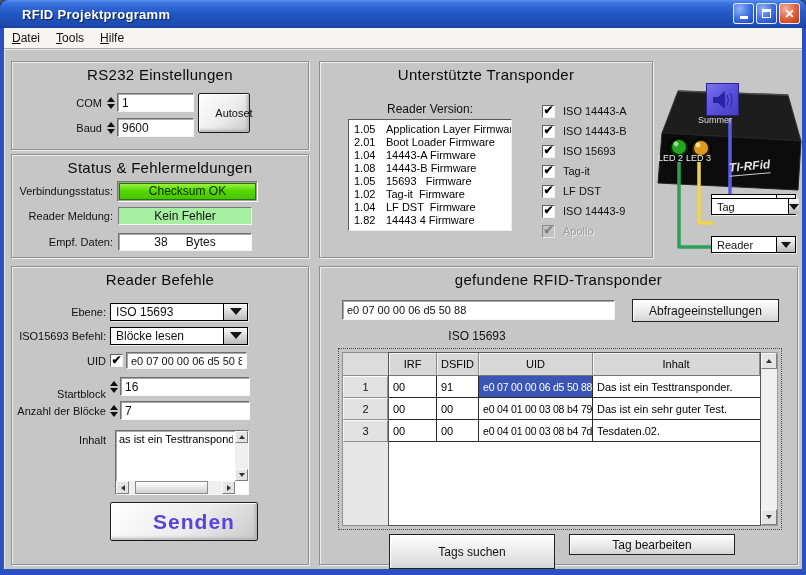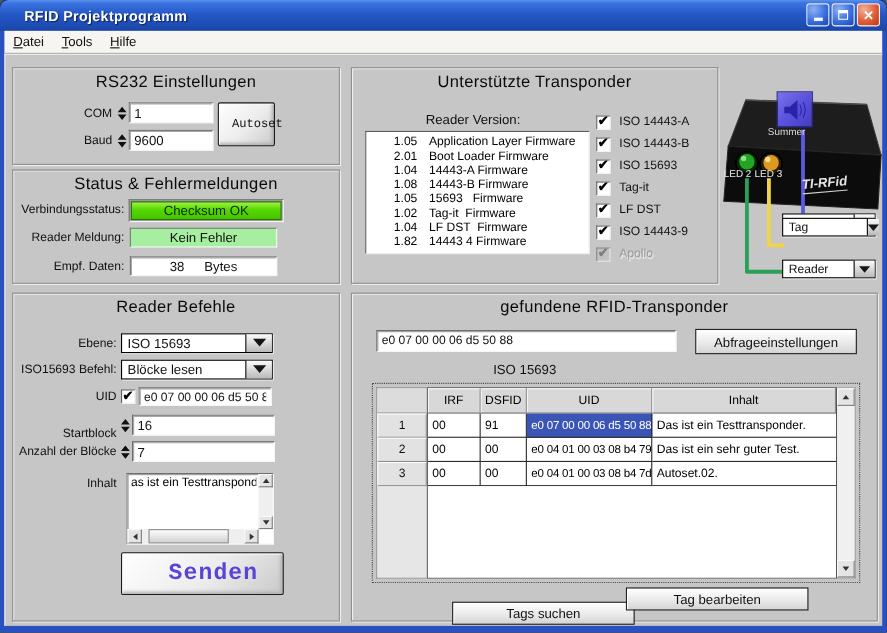--- a/index.html
+++ b/index.html
@@ -45,21 +45,21 @@
   .field { background:#fff; border:1px solid; border-color:#6e6e6e #f6f6f6 #f6f6f6 #6e6e6e;
     box-shadow:inset 1px 1px 0 #a8a8a8; font-family:"Liberation Sans",sans-serif;
     font-size:12px; color:#111; padding:1px 4px; outline:none; }
 
   .spin { width:11px; display:flex; flex-direction:column; align-items:center; gap:2px; }
   .tri-up-sp { width:0; height:0; border-left:4px solid transparent; border-right:4px solid transparent; border-bottom:5px solid #101010; }
   .tri-dn-sp { width:0; height:0; border-left:4px solid transparent; border-right:4px solid transparent; border-top:5px solid #101010; }
 
   .btn3d { background:linear-gradient(135deg,#ffffff 0%,#ececec 55%,#c9c9c9 100%);
     border:1px solid #1c1c1c; border-radius:2px; box-shadow:inset 1px 1px 0 #fff, inset -2px -2px 3px #b2b2b2;
-    font-family:Liberation Mono, monospace; display:flex; align-items:center; justify-content:center;padding-left:20px; }
+    font-family:Liberation Sans, sans-serif; display:flex; align-items:center; justify-content:center;padding-left:20px; }
   .wbtn { background:linear-gradient(#ffffff,#e8e8e8 60%,#d4d4d4);
     border:1px solid #222; box-shadow:inset 1px 1px 0 #fff;
     font-family:"Liberation Sans",sans-serif; font-size:12px; color:#111;
     display:flex; align-items:center; justify-content:center; }
 
   .sunken-wrap { border:1px solid; border-color:#787878 #fdfdfd #fdfdfd #787878; background:#9e9e9e; padding:1px; }
   .status-green { width:100%; height:100%; display:flex; align-items:center; justify-content:center;
     font-size:12px; color:#0a2a00; border:1px solid #217a00;
     background:linear-gradient(180deg,#9df23f 0%,#55d800 45%,#48c400 100%); }
   .status-pale { background:#a6efa0; border:1px solid; border-color:#787878 #f6f6f6 #f6f6f6 #787878;
@@ -289,21 +289,21 @@
         </div>
       </div>
 
       <button class="btn3d senden accel" style="left:98px;top:235px;width:148px;height:39px;">Senden</button>
     </div>
 
     <div class="gbox" style="left:314px;top:11px;width:334px;height:197px;">
       <div class="gtitle">Unterstützte Transponder</div>
       <div class="lbl" style="position:absolute;left:20px;top:40px;width:180px;text-align:center;font-size:12px;">Reader Version:</div>
 
-      <div class="listbox" style="left:12px;top:57px;width:204px;height:112px;padding-left:20px;">
+      <div class="listbox" style="left:28px;top:57px;width:164px;height:112px;">
         <div class="lb-row">
             <span class="lb-ver">1.05</span>
             <span class="lb-name">Application Layer Firmware</span>
           </div>
         <div class="lb-row">
             <span class="lb-ver">2.01</span>
             <span class="lb-name">Boot Loader Firmware</span>
           </div>
         <div class="lb-row">
             <span class="lb-ver">1.04</span>
@@ -464,33 +464,33 @@
             <div class="t-row">
               <div class="tc c-irf">00</div>
               <div class="tc c-dsfid">00</div>
               <div class="tc c-uid">e0 04 01 00 03 08 b4 79</div>
               <div class="tc c-inhalt">Das ist ein sehr guter Test.</div>
             </div>
             <div class="t-row">
               <div class="tc c-irf">00</div>
               <div class="tc c-dsfid">00</div>
               <div class="tc c-uid">e0 04 01 00 03 08 b4 7d</div>
-              <div class="tc c-inhalt">Autoset.02.</div>
+              <div class="tc c-inhalt">Tesdaten.02.</div>
             </div>
             <div class="t-fill"></div>
           </div>
           <div class="t-vscroll">
             <div class="sb-btn">
                 <i class="tri-up-s"></i>
               </div>
             <div class="sb-btn">
                 <i class="tri-dn-s"></i>
               </div>
           </div>
         </div>
       </div>
 
-      <button class="wbtn" style="position:absolute;left:69px;top:280px;width:166px;height:21px;margin-left:22px;">Tags suchen</button>
+      <button class="wbtn" style="position:absolute;left:69px;top:267px;width:166px;height:35px;">Tags suchen</button>
       <button class="wbtn" style="position:absolute;left:249px;top:267px;width:166px;height:21px;">Tag bearbeiten</button>
     </div>
 
   </div>
 </div>
 
 </body></html>

